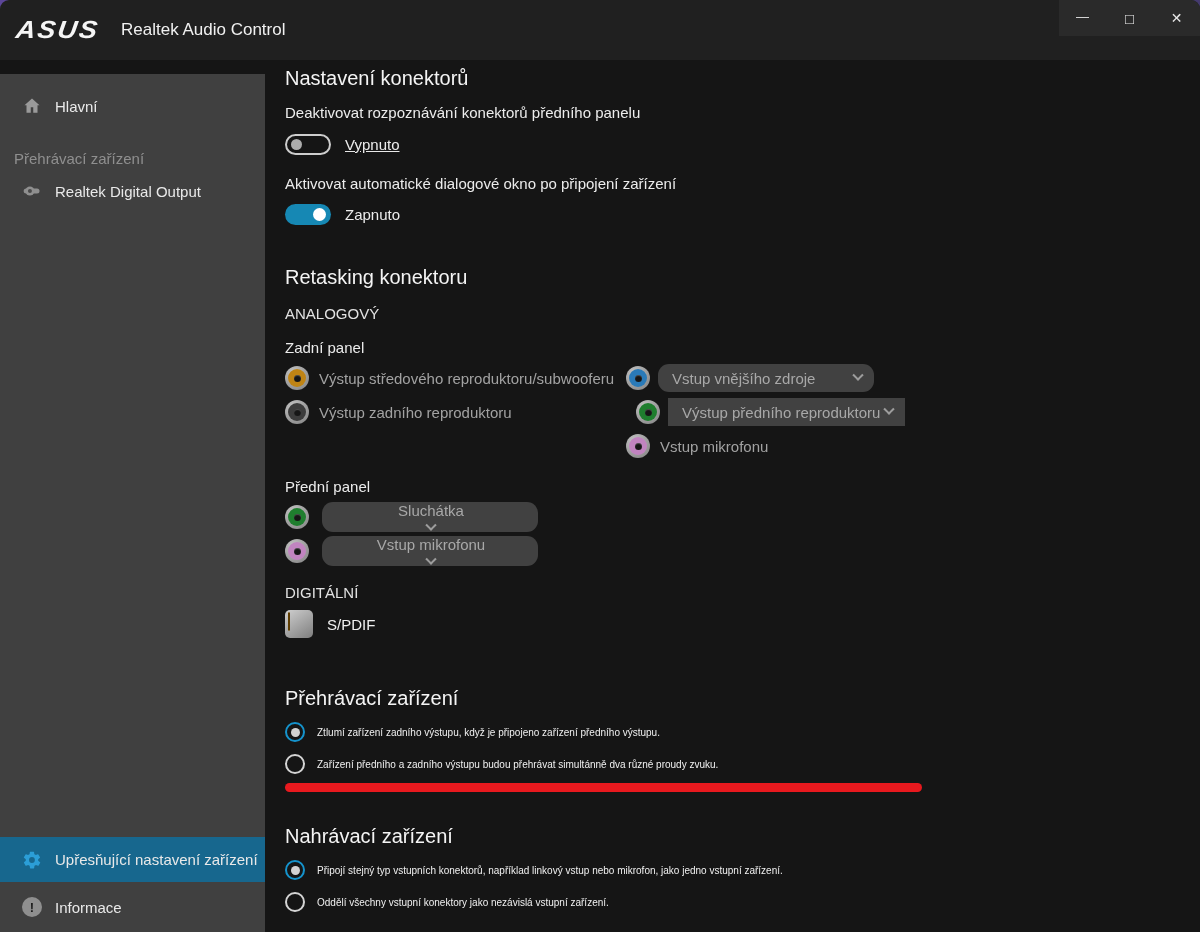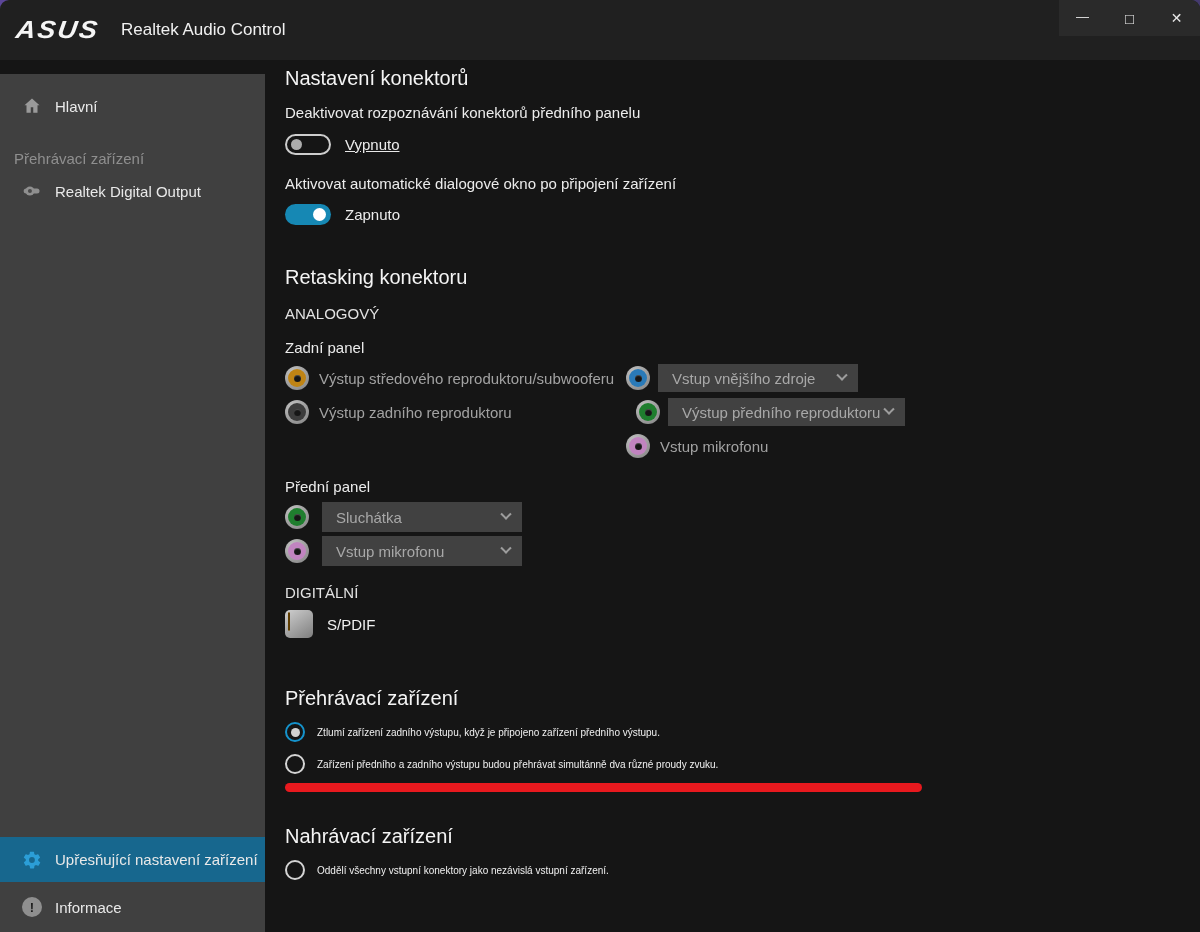--- a/index.html
+++ b/index.html
@@ -83,26 +83,26 @@
   }
   .jack::before { content:""; position:absolute; inset:3px; border-radius:50%; background:var(--c,#666); }
   .jack::after  { content:""; position:absolute; inset:8.5px; border-radius:50%; background:#161616;
                   box-shadow:inset 0 1px 1px rgba(255,255,255,.25); }
   .jlabel { margin-left:10px; font-size:15px; color:#a2a2a2; }
   .dd {
     height:28px; background:#414141; color:#a8a8a8; font-size:15px;
     display:flex; align-items:center; justify-content:space-between;
     padding:0 12px 0 14px; margin-left:8px; cursor:pointer; flex:none;
   }
-  .dd.w1 { width:200px; }
+  .dd.w1 { width:216px;border-radius:11px; }
   .dd.w2 { width:237px; }
   .chev { width:8px; height:8px; border-right:2px solid #9d9d9d; border-bottom:2px solid #9d9d9d;
           transform:rotate(45deg) translate(-2px,-2px); flex:none; }
   .frow { display:flex; align-items:center; height:30px; margin-bottom:4px; }
-  .frow .dd { margin-left:13px; height:30px; }
+  .frow .dd { margin-left:13px; height:30px;flex-direction:column; }
 
   
   .spdif-row { display:flex; align-items:center; height:30px; }
   .spdif {
     width:28px; height:28px; border-radius:5px; padding:3px; flex:none;
     background:linear-gradient(145deg,#cfcfcf,#7e7e7e);
   }
   .spdif-in {
     width:100%; height:100%; border-radius:2px; position:relative;
     background:linear-gradient(180deg,#ffac20,var(--c,#f09400) 55%,#cf7d00);
@@ -287,17 +287,21 @@
   <div class="opt mb13">
     <span class="radio"></span>
     <span class="olabel">Zařízení předního a zadního výstupu budou přehrávat simultánně dva různé proudy zvuku.</span>
   </div>
 
   <div class="redbar mb32" style="--c: #e8191e;"></div>
 
   <h1 class="mb12">Nahrávací zařízení</h1>
 
   <div class="opt">
+    <span class="radio sel" style="--c: #1593cc;"></span>
+    <span class="olabel">Připojí stejný typ vstupních konektorů, například linkový vstup nebo mikrofon, jako jedno vstupní zařízení.</span>
+  </div>
+  <div class="opt">
     <span class="radio"></span>
     <span class="olabel">Oddělí všechny vstupní konektory jako nezávislá vstupní zařízení.</span>
   </div>
 
 </div>
 
 </body></html>

